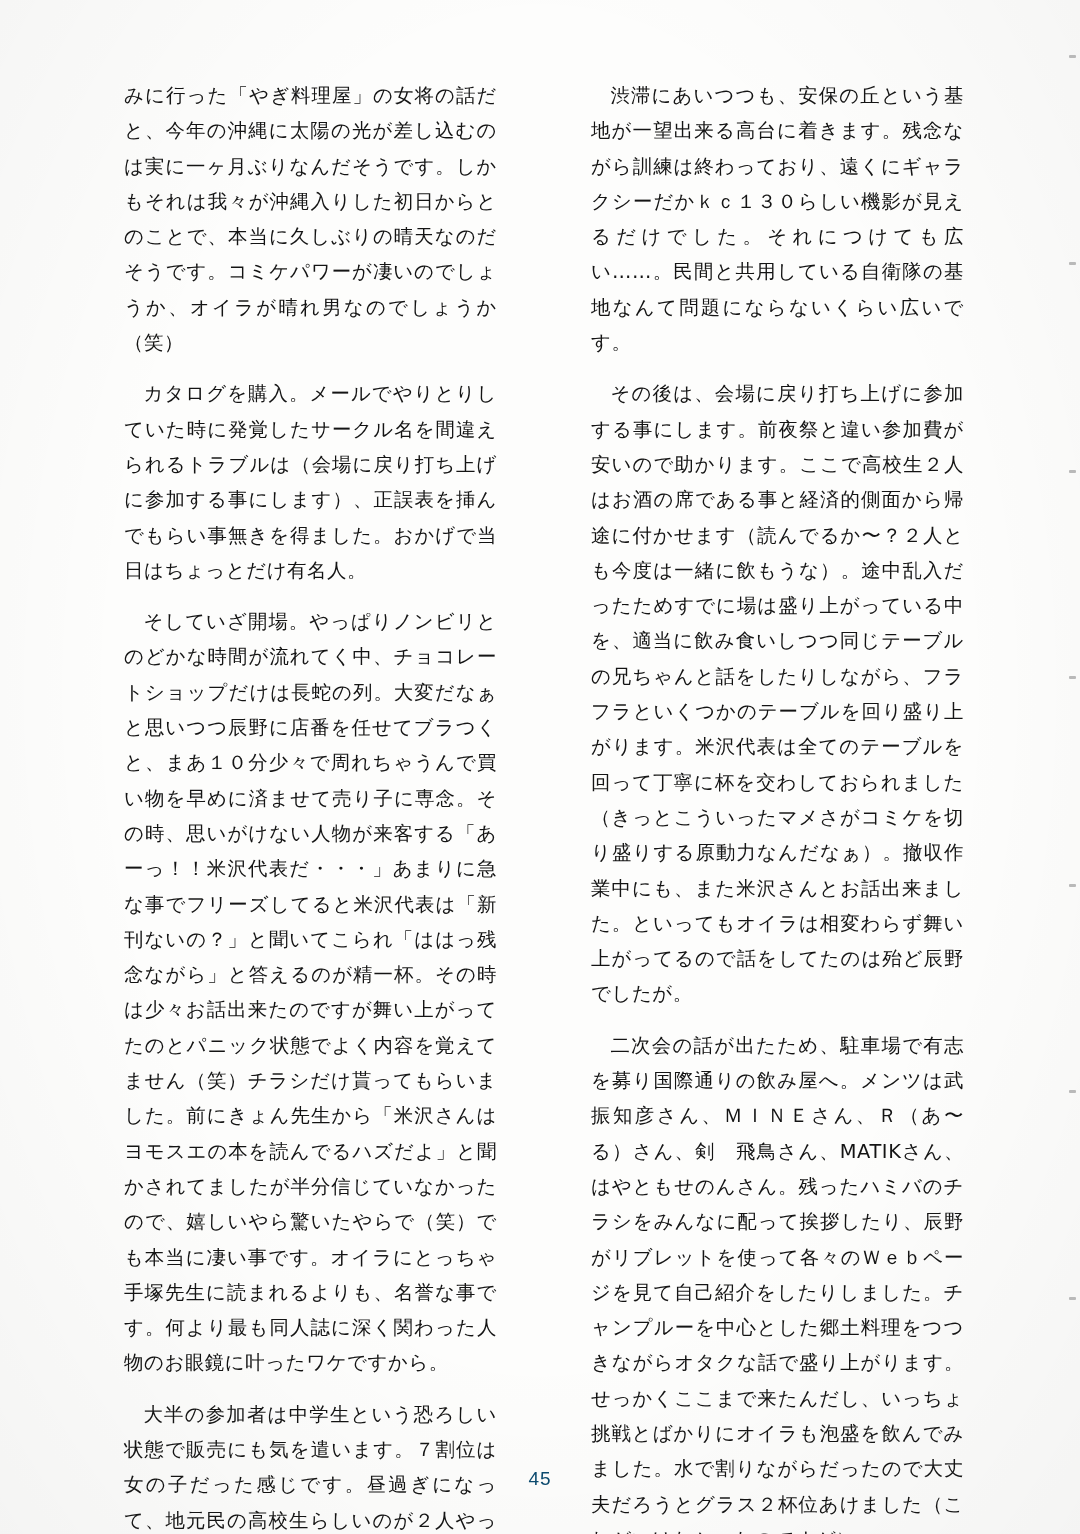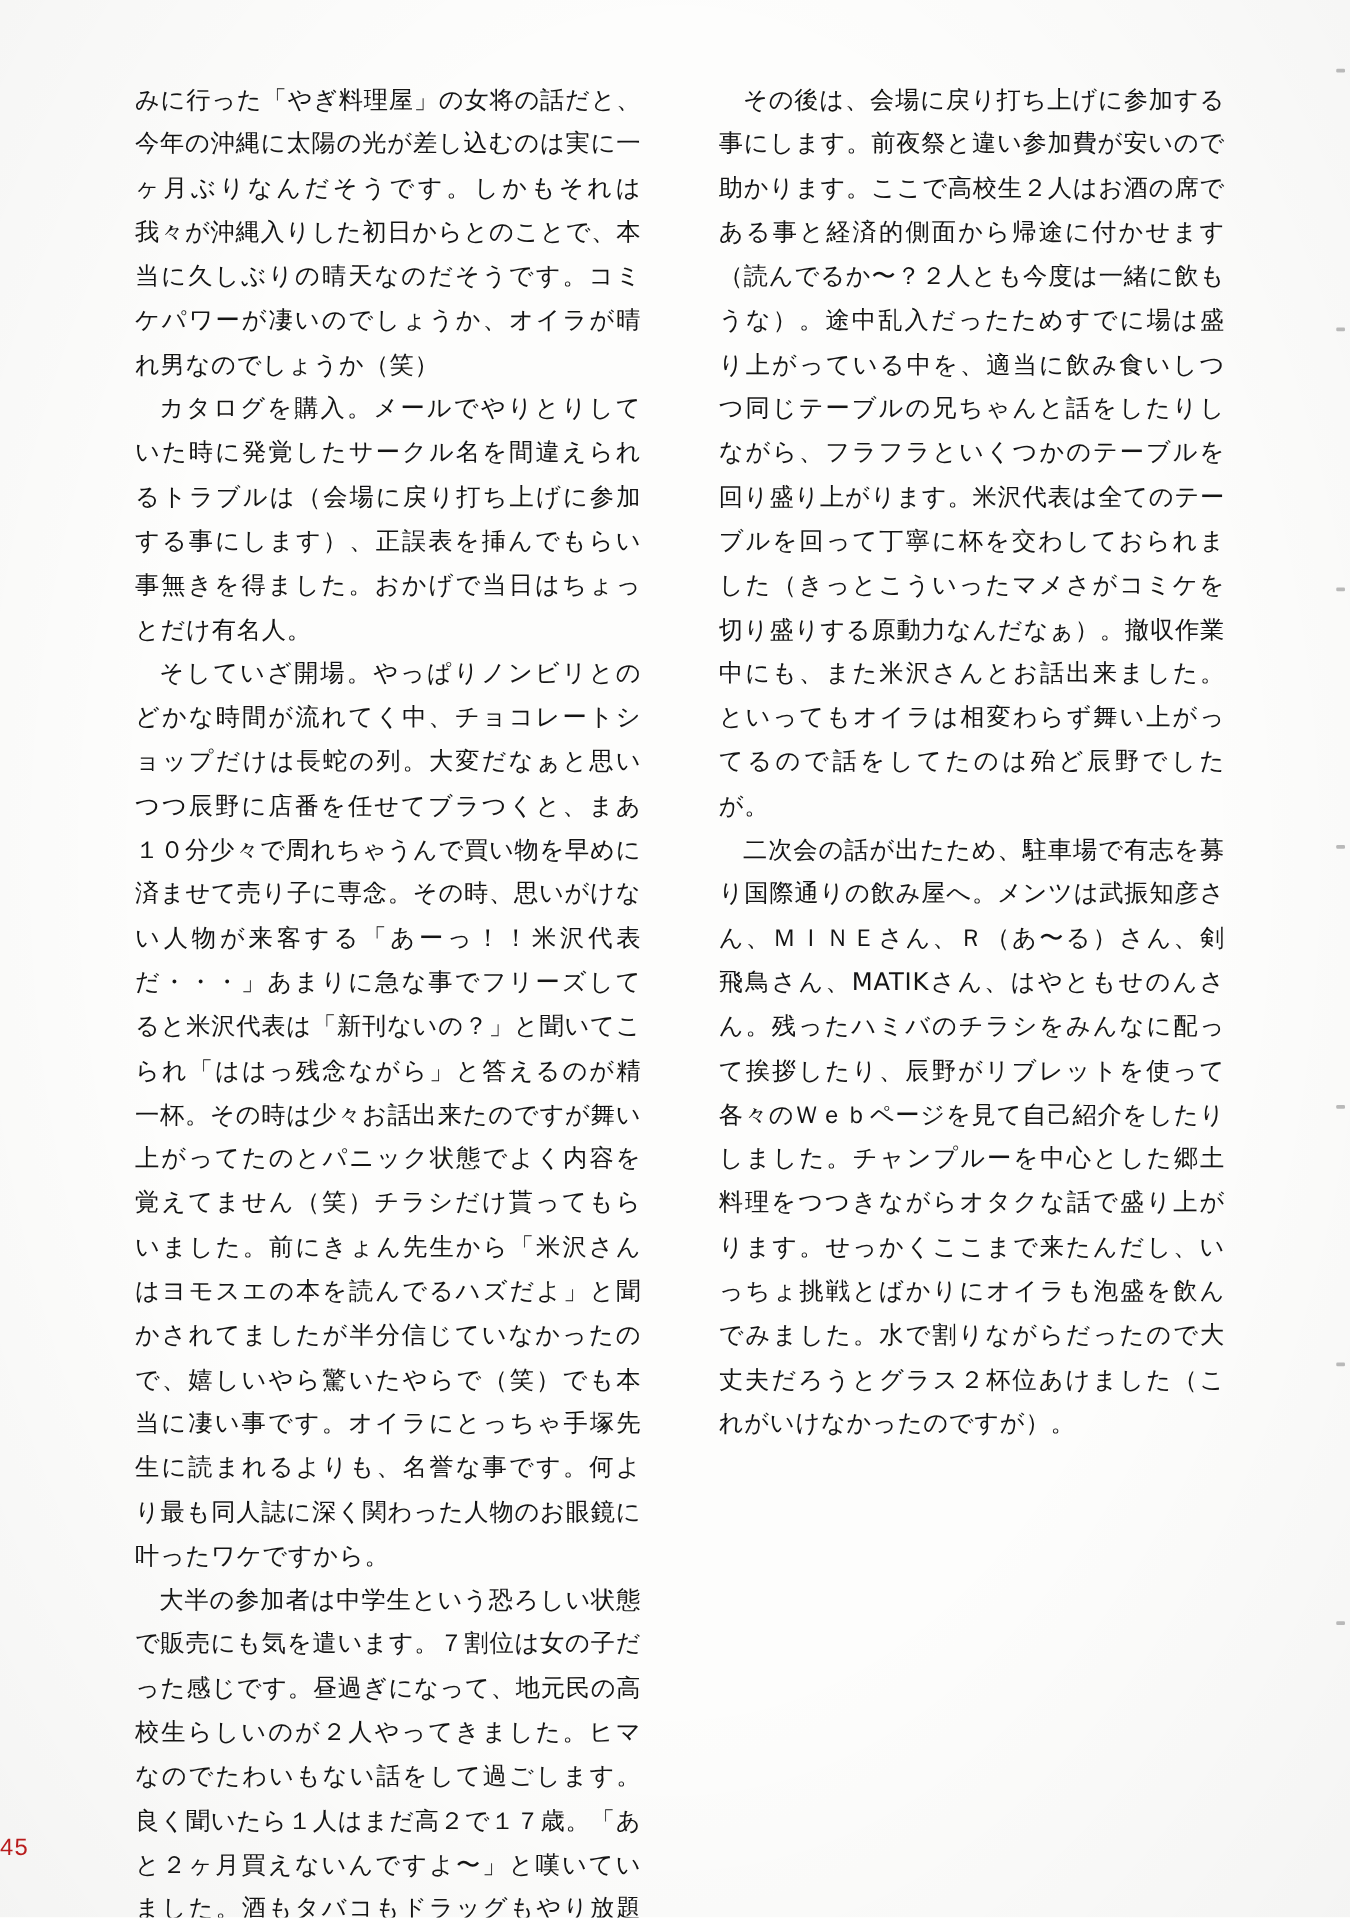--- a/index.html
+++ b/index.html
@@ -57,35 +57,35 @@
   }
   .col {
     width: 405px;
   }
   .para {
     font-size: 19.4px;
     line-height: 35.3px;
     letter-spacing: 0.6px;
     text-align: justify;
     text-justify: inter-character;
-    margin: 0;
+    margin: 16px;
     font-family: "DejaVu Sans", "Liberation Sans", sans-serif;
     color: #141414;
   }
   .para.indent {
     text-indent: 1em;
   }
   .page-number {
     position: absolute;
     left: 0;
     right: 0;
     top: 1468px;
-    text-align: left;
+    text-align: center;
     font-size: 19px;
-    color: #b91c1c;
+    color: #0c4a6e;
     font-family: "Liberation Sans", sans-serif;
     letter-spacing: 1px;
   }
 </style>
 </head>
 <body>
 
 <div class="page">
 
   <div class="edge-marks">
@@ -102,20 +102,21 @@
 
     <div class="col">
       <p class="para">みに行った「やぎ料理屋」の女将の話だと、今年の沖縄に太陽の光が差し込むのは実に一ヶ月ぶりなんだそうです。しかもそれは我々が沖縄入りした初日からとのことで、本当に久しぶりの晴天なのだそうです。コミケパワーが凄いのでしょうか、オイラが晴れ男なのでしょうか（笑）</p>
       <p class="para indent">カタログを購入。メールでやりとりしていた時に発覚したサークル名を間違えられるトラブルは（会場に戻り打ち上げに参加する事にします）、正誤表を挿んでもらい事無きを得ました。おかげで当日はちょっとだけ有名人。</p>
       <p class="para indent">そしていざ開場。やっぱりノンビリとのどかな時間が流れてく中、チョコレートショップだけは長蛇の列。大変だなぁと思いつつ辰野に店番を任せてブラつくと、まあ１０分少々で周れちゃうんで買い物を早めに済ませて売り子に専念。その時、思いがけない人物が来客する「あーっ！！米沢代表だ・・・」あまりに急な事でフリーズしてると米沢代表は「新刊ないの？」と聞いてこられ「ははっ残念ながら」と答えるのが精一杯。その時は少々お話出来たのですが舞い上がってたのとパニック状態でよく内容を覚えてません（笑）チラシだけ貰ってもらいました。前にきょん先生から「米沢さんはヨモスエの本を読んでるハズだよ」と聞かされてましたが半分信じていなかったので、嬉しいやら驚いたやらで（笑）でも本当に凄い事です。オイラにとっちゃ手塚先生に読まれるよりも、名誉な事です。何より最も同人誌に深く関わった人物のお眼鏡に叶ったワケですから。</p>
       <p class="para indent">大半の参加者は中学生という恐ろしい状態で販売にも気を遣います。７割位は女の子だった感じです。昼過ぎになって、地元民の高校生らしいのが２人やってきました。ヒマなのでたわいもない話をして過ごします。良く聞いたら１人はまだ高２で１７歳。「あと２ヶ月買えないんですよ〜」と嘆いていました。酒もタバコもドラッグもやり放題のこっちの高校生に比べたら可愛いもんです。しばらくして前にもお手紙をくれた「Ｕ間ｔａｋｕｍｉ」さんが来てくれました。沖縄のお菓子を差し入れしてくれました、Ｕ間さんありがとう。</p>
 
     </div>
 
     <div class="col">
+      <p class="para indent">渋滞にあいつつも、安保の丘という基地が一望出来る高台に着きます。残念ながら訓練は終わっており、遠くにギャラクシーだかｋｃ１３０らしい機影が見えるだけでした。それにつけても広い……。民間と共用している自衛隊の基地なんて問題にならないくらい広いです。</p>
       <p class="para indent">その後は、会場に戻り打ち上げに参加する事にします。前夜祭と違い参加費が安いので助かります。ここで高校生２人はお酒の席である事と経済的側面から帰途に付かせます（読んでるか〜？２人とも今度は一緒に飲もうな）。途中乱入だったためすでに場は盛り上がっている中を、適当に飲み食いしつつ同じテーブルの兄ちゃんと話をしたりしながら、フラフラといくつかのテーブルを回り盛り上がります。米沢代表は全てのテーブルを回って丁寧に杯を交わしておられました（きっとこういったマメさがコミケを切り盛りする原動力なんだなぁ）。撤収作業中にも、また米沢さんとお話出来ました。といってもオイラは相変わらず舞い上がってるので話をしてたのは殆ど辰野でしたが。</p>
       <p class="para indent">二次会の話が出たため、駐車場で有志を募り国際通りの飲み屋へ。メンツは武振知彦さん、ＭＩＮＥさん、Ｒ（あ〜る）さん、剣　飛鳥さん、MATIKさん、はやともせのんさん。残ったハミバのチラシをみんなに配って挨拶したり、辰野がリブレットを使って各々のＷｅｂページを見て自己紹介をしたりしました。チャンプルーを中心とした郷土料理をつつきながらオタクな話で盛り上がります。せっかくここまで来たんだし、いっちょ挑戦とばかりにオイラも泡盛を飲んでみました。水で割りながらだったので大丈夫だろうとグラス２杯位あけました（これがいけなかったのですが）。</p>
 
     </div>
 
   </div>
 
   <div class="page-number">45</div>
 
 </div>

